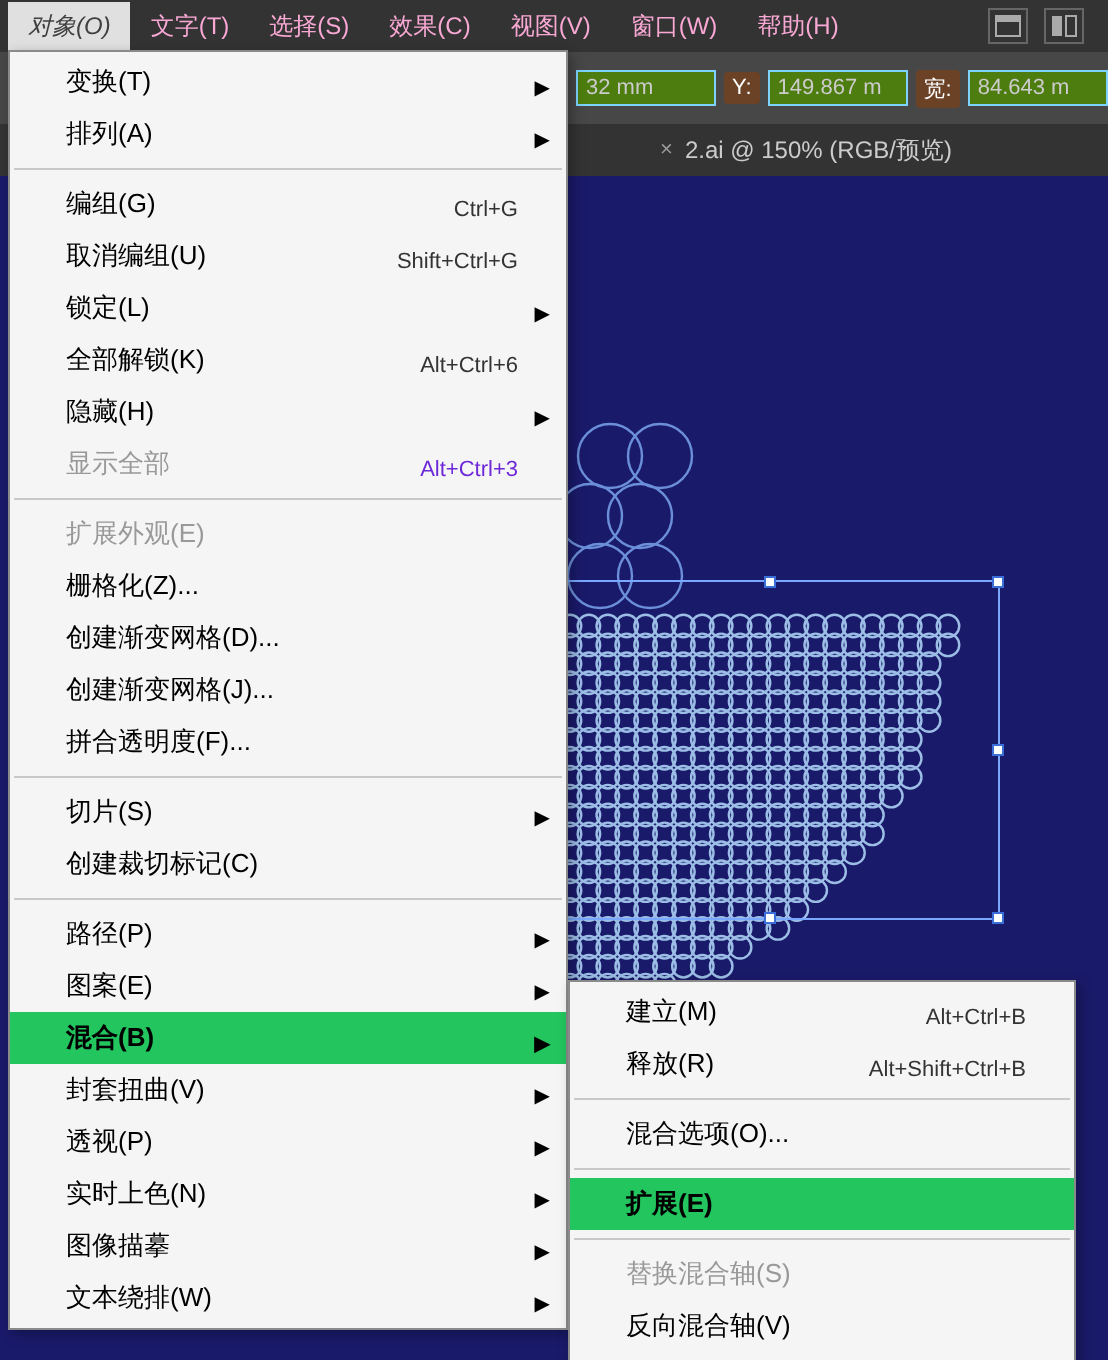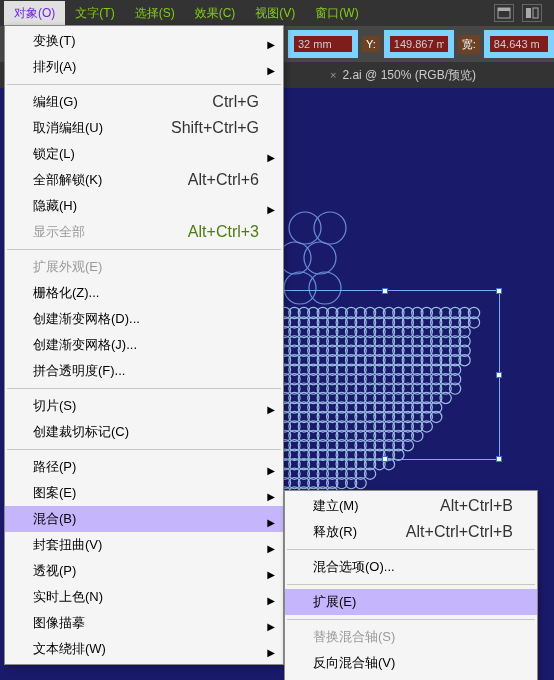--- a/index.html
+++ b/index.html
@@ -1,65 +1,66 @@
 <!DOCTYPE html>
 <html><head>
 <meta charset="utf-8">
 <style>
 * { margin: 0; padding: 0; box-sizing: border-box; font-family: "Microsoft YaHei", Arial, sans-serif; }
 body { width: 554px; height: 680px; background: #1a1a4d; overflow: hidden; position: relative; }
 
 
 .menubar { height: 26px; background: #333333; display: flex; align-items: center; padding: 0 4px; }
-.menubar-item { color: #84cc16; font-size: 12px; padding: 4px 10px; cursor: pointer; }
-.menubar-item.active { background: #e0e0e0; color: #6d28d9; }
+.menubar-item { color: #f9a8d4; font-size: 12px; padding: 4px 10px; cursor: pointer; }
+.menubar-item.active { background: #e0e0e0; color: #404040; font-style: italic; }
 .menubar-right { margin-left: auto; display: flex; gap: 8px; align-items: center; padding-right: 8px; }
 .icon-box { width: 20px; height: 18px; border: 1px solid #666; display: flex; align-items: center; justify-content: center; color: #ccc; font-size: 10px; }
 
 
 .controlbar { height: 36px; background: #474747; display: flex; align-items: center; gap: 6px; padding: 0 8px; }
 .coord-label { background: #6b4226; color: #fff; font-size: 11px; padding: 2px 4px; border-radius: 2px; }
-.coord-input { background: #7f1d1d; color: #ccc; border: 6px solid #7dd3fc; font-size: 11px; padding: 2px 4px; width: 70px; }
+.coord-input { background: #4d7c0f; color: #ccc; border: 1px solid #7dd3fc; font-size: 11px; padding: 2px 4px; width: 70px; }
 
 
 .tabbar { height: 26px; background: #333333; display: flex; align-items: center; }
 .tab { color: #ccc; font-size: 12px; padding: 4px 10px; display: flex; align-items: center; gap: 6px; }
 .tab-close { color: #999; font-size: 11px; }
 
 
 .canvas { position: absolute; left: 0; top: 88px; right: 0; bottom: 0; background: #1a1a6b; }
 .selection-box { position: absolute; left: 270px; top: 202px; width: 230px; height: 170px; border: 1px solid #7aa7ff; }
 .handle { position: absolute; width: 6px; height: 6px; background: #fff; border: 1px solid #3a6fd8; }
 .circles { position: absolute; left: 275px; top: 120px; }
 .circles circle { fill: none; stroke: #6b8fd9; stroke-width: 1.2; }
 .circles .small circle { stroke: #9cbee6; }
 
 
 .main-menu { position: absolute; left: 4px; top: 25px; width: 280px; background: #f5f5f5; border: 1px solid #8a8a8a; box-shadow: 2px 2px 6px rgba(0,0,0,0.3); padding: 2px 0; }
 .menu-item { display: flex; align-items: flex-end; padding: 4px 24px 4px 28px; font-size: 13px; color: #000; position: relative; }
 .menu-item.disabled { color: #999; }
-.menu-item.highlight { background: #c4b5fd; }
-.menu-item .shortcut { margin-left: auto; color: #333; font-size: 16px; }
-.menu-item.disabled .shortcut { color: #4d7c0f; }
+.menu-item.highlight { background: #22c55e; font-weight: bold; }
+.menu-item .shortcut { margin-left: auto; color: #333; font-size: 11px; }
+.menu-item.disabled .shortcut { color: #6d28d9; }
 .menu-item .arrow { position: absolute; right: 8px; font-size: 10px; }
 .menu-sep { height: 1px; background: #c8c8c8; margin: 4px 2px; }
 
 
 .sub-menu { position: absolute; left: 284px; top: 490px; width: 254px; background: #f5f5f5; border: 1px solid #8a8a8a; box-shadow: 2px 2px 6px rgba(0,0,0,0.3); padding: 2px 0; }
 </style>
 </head>
 <body>
 
 <div class="menubar">
   <div class="menubar-item active">对象(O)</div>
   <div class="menubar-item">文字(T)</div>
   <div class="menubar-item">选择(S)</div>
   <div class="menubar-item">效果(C)</div>
   <div class="menubar-item">视图(V)</div>
   <div class="menubar-item">窗口(W)</div>
+  <div class="menubar-item">帮助(H)</div>
   <div class="menubar-right">
     <div class="icon-box">
         <svg width="14" height="12">
           <rect x="1" y="1" width="12" height="10" fill="none" stroke="#aaa"></rect>
           <rect x="1" y="1" width="12" height="3" fill="#aaa"></rect>
         </svg>
       </div>
     <div class="icon-box">
         <svg width="14" height="12">
           <rect x="1" y="1" width="5" height="10" fill="#aaa"></rect>
@@ -533,21 +534,21 @@
     </div>
   </div>
 
 <div class="sub-menu" id="sub-menu">
     <div class="menu-item">
       <span>建立(M)</span>
       <span class="shortcut">Alt+Ctrl+B</span>
     </div>
     <div class="menu-item">
       <span>释放(R)</span>
-      <span class="shortcut">Alt+Ctrl+Ctrl+B</span>
+      <span class="shortcut">Alt+Shift+Ctrl+B</span>
     </div>
     <div class="menu-sep"></div>
     <div class="menu-item">
       <span>混合选项(O)...</span>
     </div>
     <div class="menu-sep"></div>
     <div class="menu-item highlight">
       <span>扩展(E)</span>
     </div>
     <div class="menu-sep"></div>

